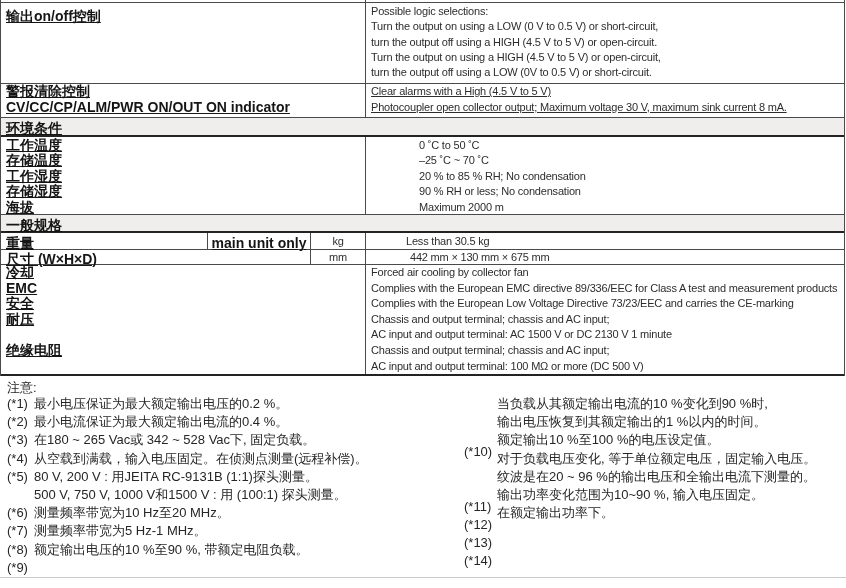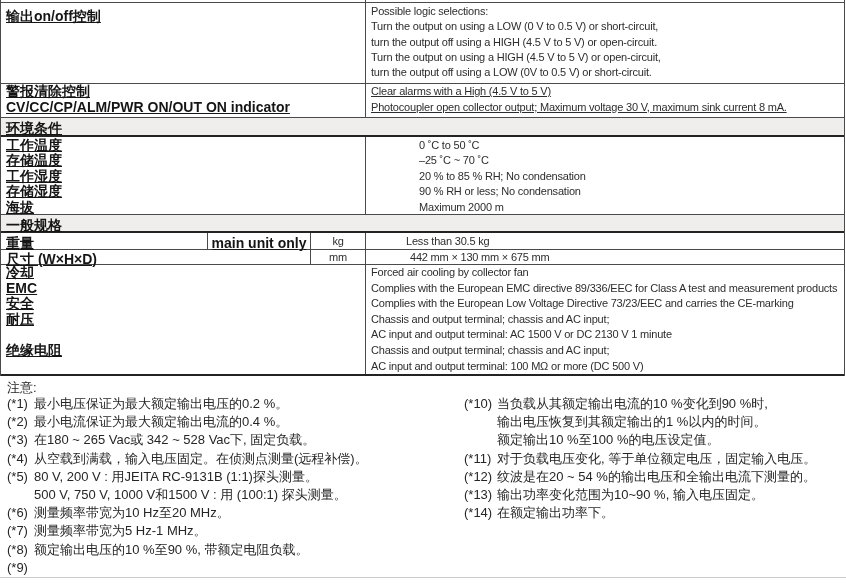--- a/index.html
+++ b/index.html
@@ -62,21 +62,21 @@
   #misc-labels{left:6px;top:265px;}
   #misc-labels>div{height:15.6px;line-height:15.6px;}
   #misc-content{left:371px;top:265px;}
   #misc-content>div{height:15.6px;line-height:15.6px;}
   
   #notes-title{left:7px;top:379px;}
   #notes-left{left:7px;top:395px;}
   #notes-right{left:464px;top:395px;}
   .notes .note-line{display:flex;height:18.2px;line-height:18.2px;}
   #notes-left .nmark{flex:0 0 27px;}
-  #notes-right .nmark{flex:0 0 33px;}
+  #notes-right .nmark{flex:0 0 33px;margin-top:48px;}
   .ntext{white-space:nowrap;}
 </style>
 </head>
 <body>
 
 <div class="sheet">
 
   <div class="band" id="band1"></div>
   <div class="band" id="band2"></div>
 
@@ -219,21 +219,21 @@
     <div class="note-line">
         <span class="nmark"></span>
         <span class="ntext">额定输出10 %至100 %的电压设定值。</span>
       </div>
     <div class="note-line">
         <span class="nmark">(*11)</span>
         <span class="ntext">对于负载电压变化, 等于单位额定电压，固定输入电压。</span>
       </div>
     <div class="note-line">
         <span class="nmark">(*12)</span>
-        <span class="ntext">纹波是在20 ~ 54 %的输出电压和全输出电流下测量的。</span>
+        <span class="ntext">纹波是在20 ~ 96 %的输出电压和全输出电流下测量的。</span>
       </div>
     <div class="note-line">
         <span class="nmark">(*13)</span>
         <span class="ntext">输出功率变化范围为10~90 %, 输入电压固定。</span>
       </div>
     <div class="note-line">
         <span class="nmark">(*14)</span>
         <span class="ntext">在额定输出功率下。</span>
       </div>
   </div>

